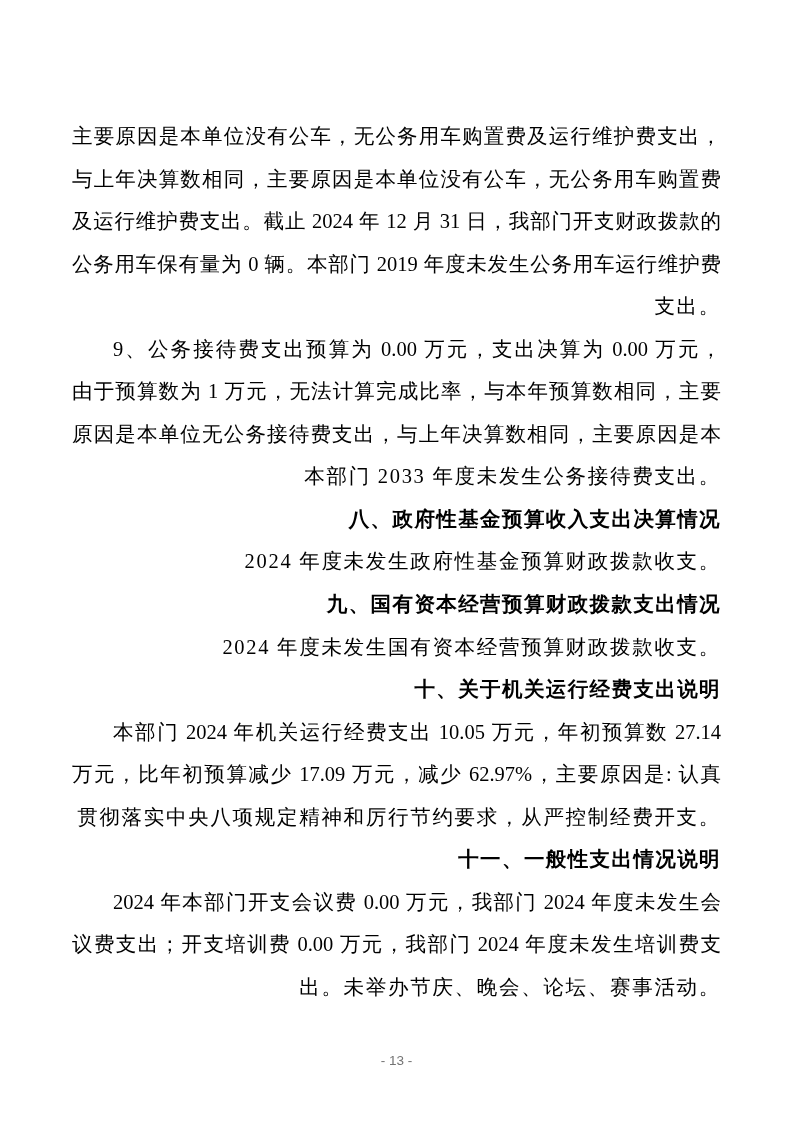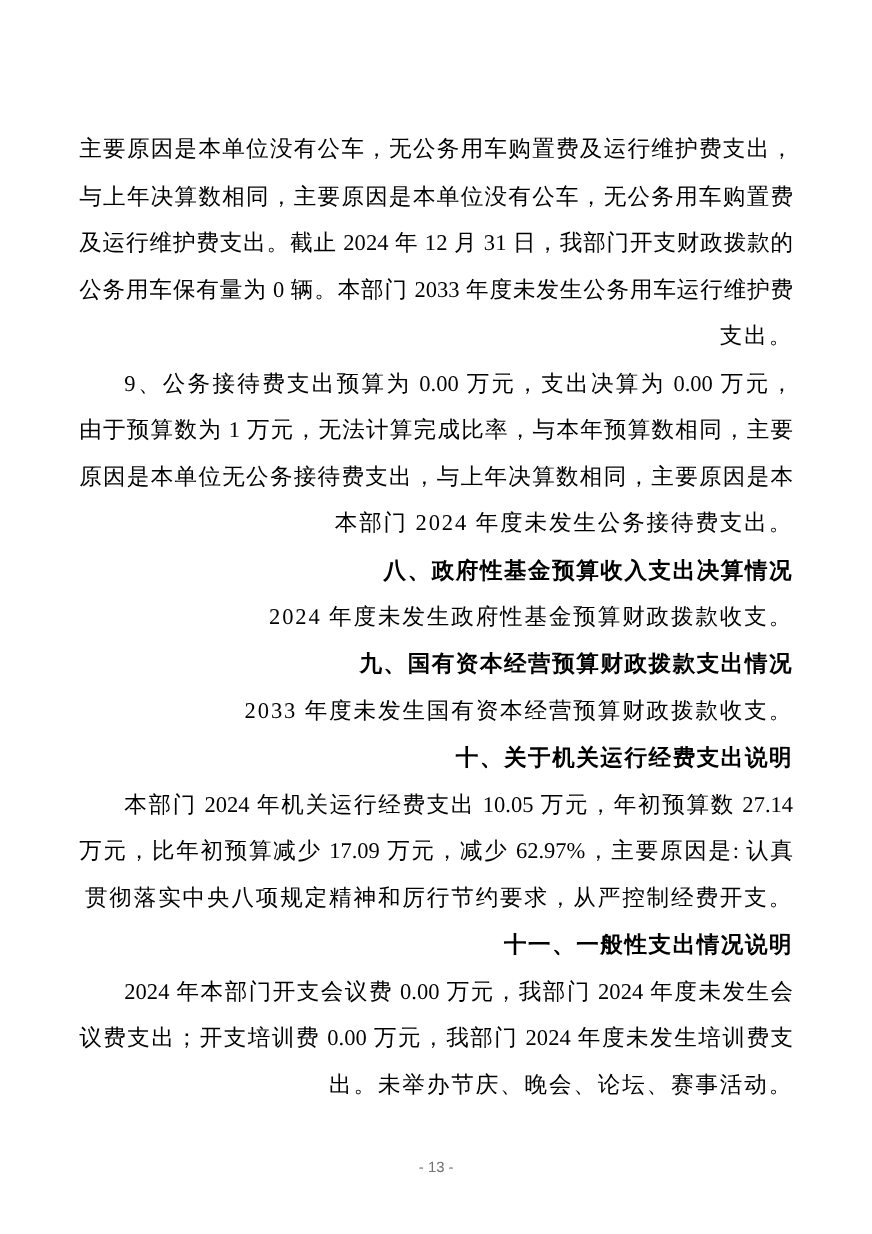--- a/index.html
+++ b/index.html
@@ -64,30 +64,30 @@
 </style>
 </head>
 <body>
 
 <div class="page">
   <div class="content">
 
   <div class="line fill">主要原因是本单位没有公车，无公务用车购置费及运行维护费支出，</div>
       <div class="line fill">与上年决算数相同，主要原因是本单位没有公车，无公务用车购置费</div>
       <div class="line fill">及运行维护费支出。截止 2024 年 12 月 31 日，我部门开支财政拨款的</div>
-      <div class="line fill">公务用车保有量为 0 辆。本部门 2033 年度未发生公务用车运行维护费</div>
+      <div class="line fill">公务用车保有量为 0 辆。本部门 2019 年度未发生公务用车运行维护费</div>
       <div class="line">支出。</div>
       <div class="line fill indent">9、公务接待费支出预算为 0.00 万元，支出决算为 0.00 万元，</div>
       <div class="line fill">由于预算数为 1 万元，无法计算完成比率，与本年预算数相同，主要</div>
       <div class="line fill">原因是本单位无公务接待费支出，与上年决算数相同，主要原因是本</div>
-      <div class="line">本部门 2024 年度未发生公务接待费支出。</div>
+      <div class="line">本部门 2033 年度未发生公务接待费支出。</div>
       <div class="line indent heading">八、政府性基金预算收入支出决算情况</div>
       <div class="line indent">2024 年度未发生政府性基金预算财政拨款收支。</div>
       <div class="line indent heading">九、国有资本经营预算财政拨款支出情况</div>
-      <div class="line indent">2033 年度未发生国有资本经营预算财政拨款收支。</div>
+      <div class="line indent">2024 年度未发生国有资本经营预算财政拨款收支。</div>
       <div class="line indent heading">十、关于机关运行经费支出说明</div>
       <div class="line fill indent">本部门 2024 年机关运行经费支出 10.05 万元，年初预算数 27.14</div>
       <div class="line fill">万元，比年初预算减少 17.09 万元，减少 62.97%，主要原因是: 认真</div>
       <div class="line">贯彻落实中央八项规定精神和厉行节约要求，从严控制经费开支。</div>
       <div class="line indent heading">十一、一般性支出情况说明</div>
       <div class="line fill indent">2024 年本部门开支会议费 0.00 万元，我部门 2024 年度未发生会</div>
       <div class="line fill">议费支出；开支培训费 0.00 万元，我部门 2024 年度未发生培训费支</div>
       <div class="line">出。未举办节庆、晚会、论坛、赛事活动。</div>
     </div>
   <div class="footer">

